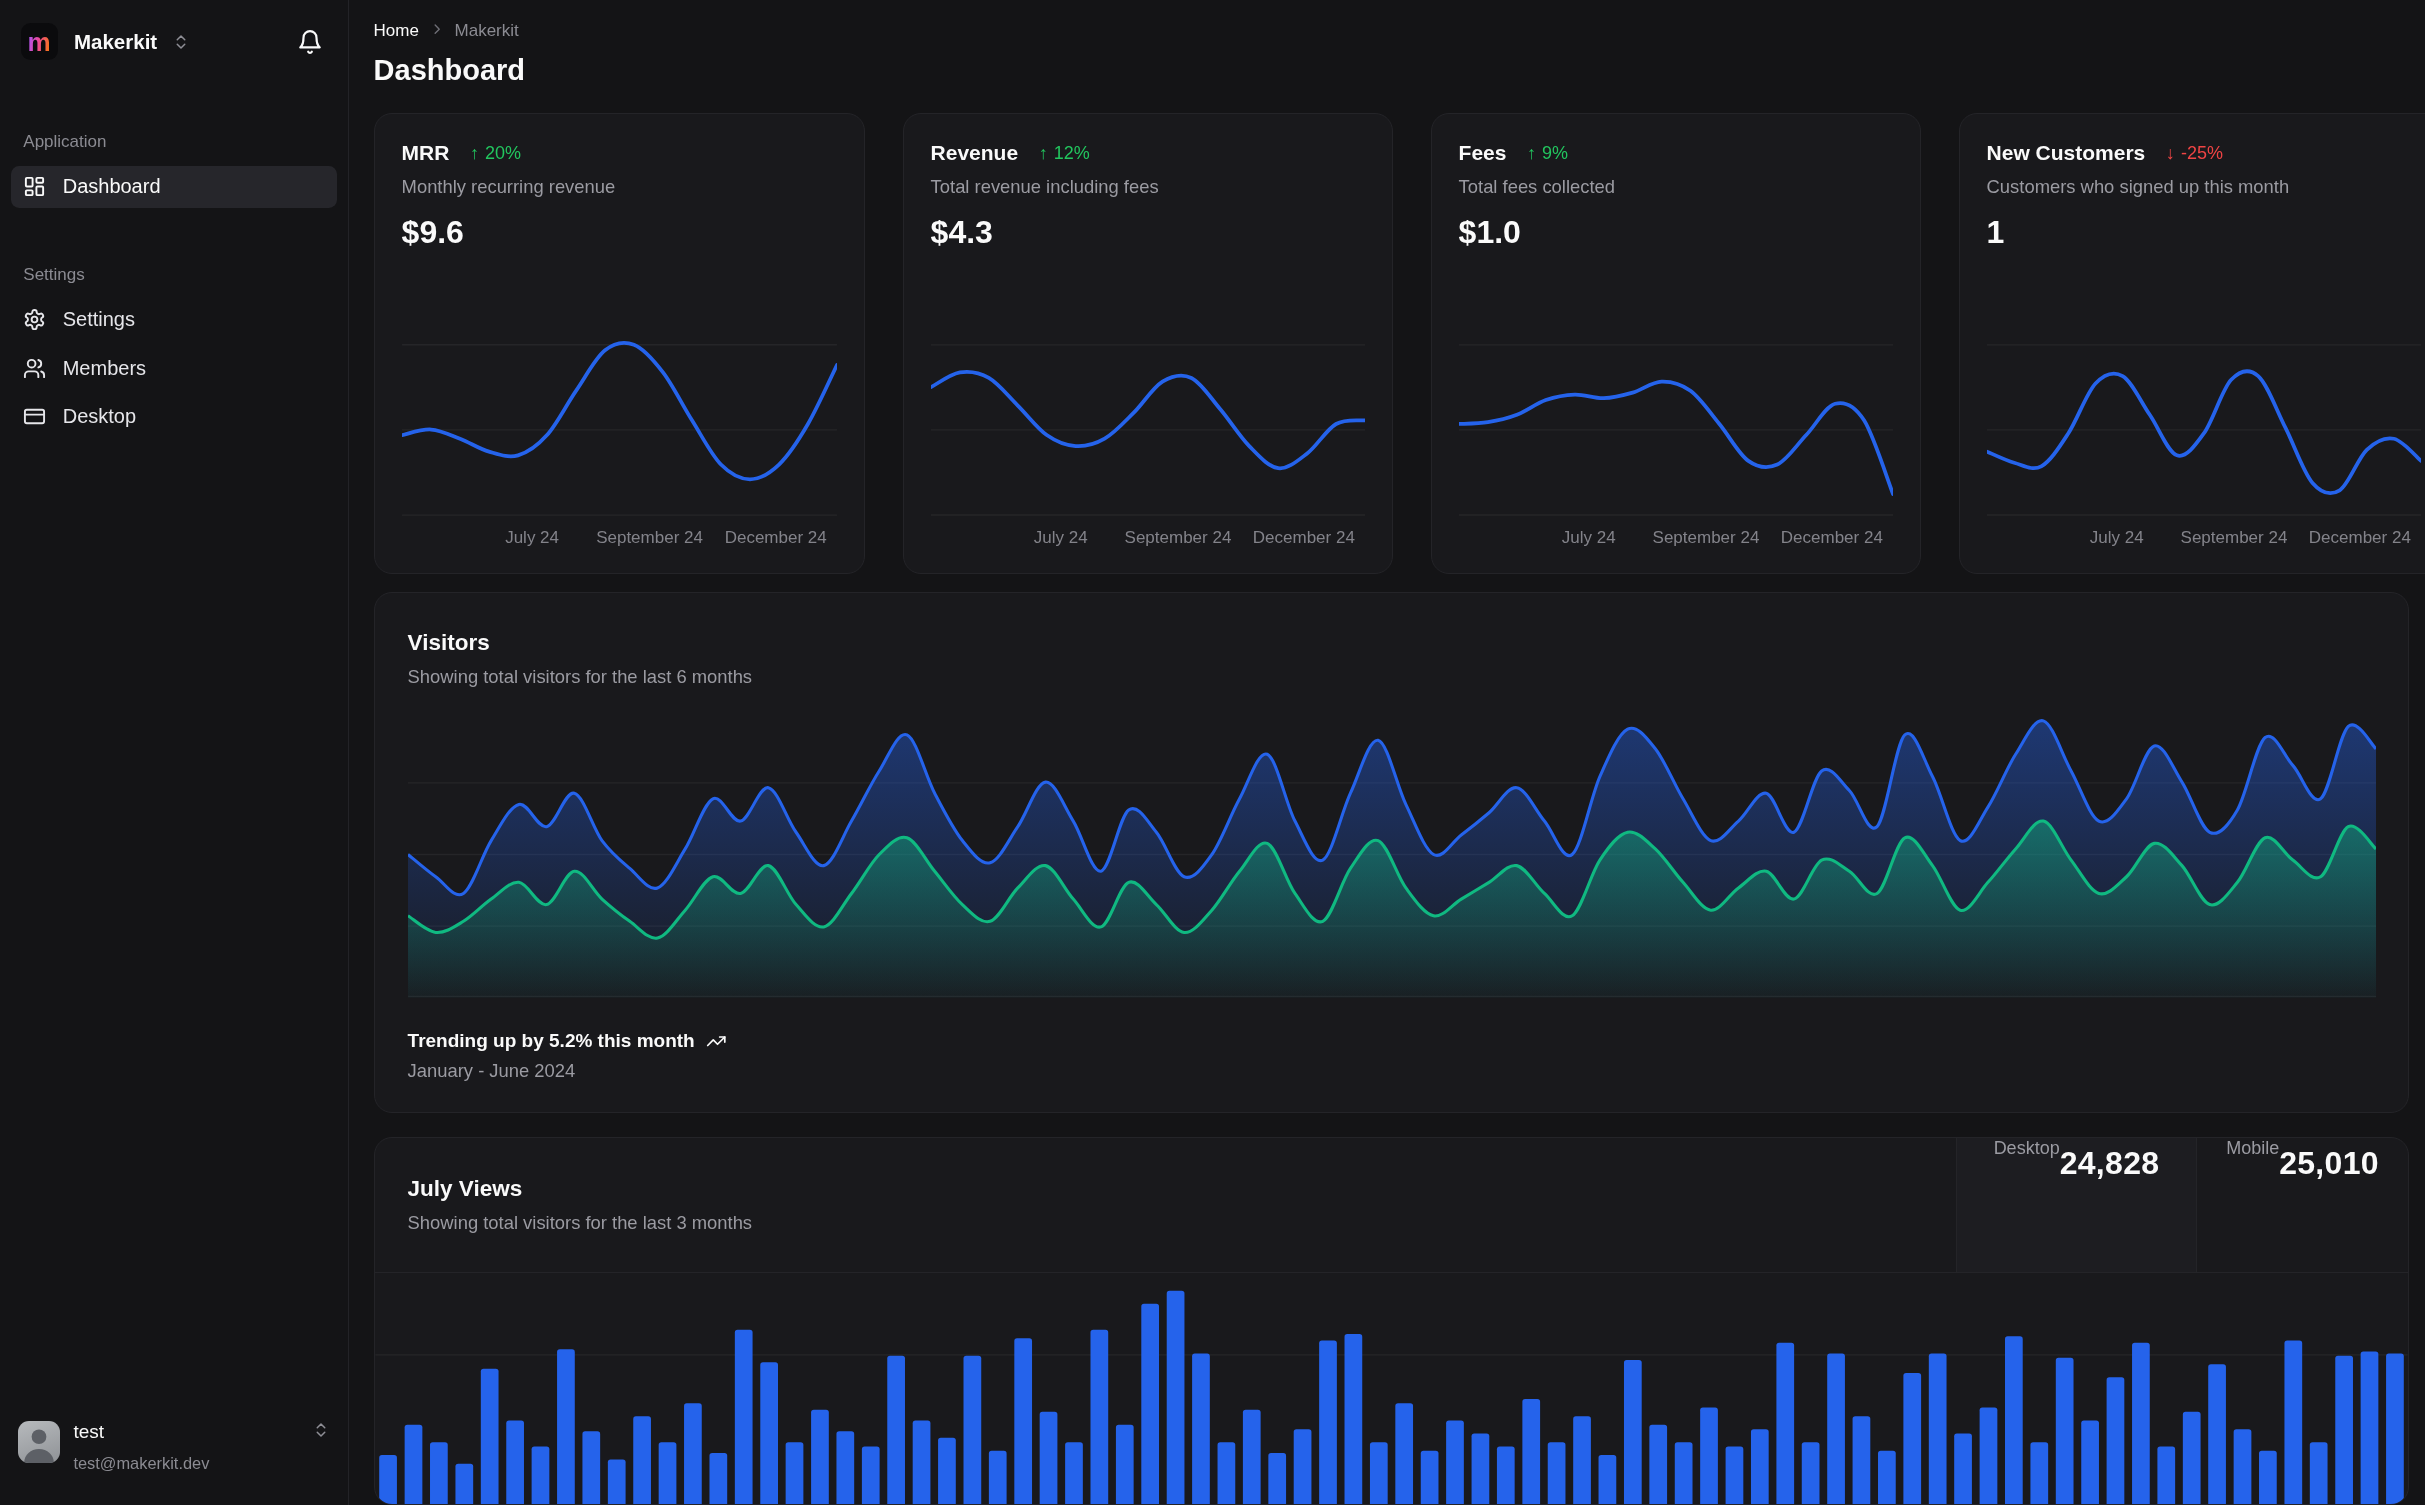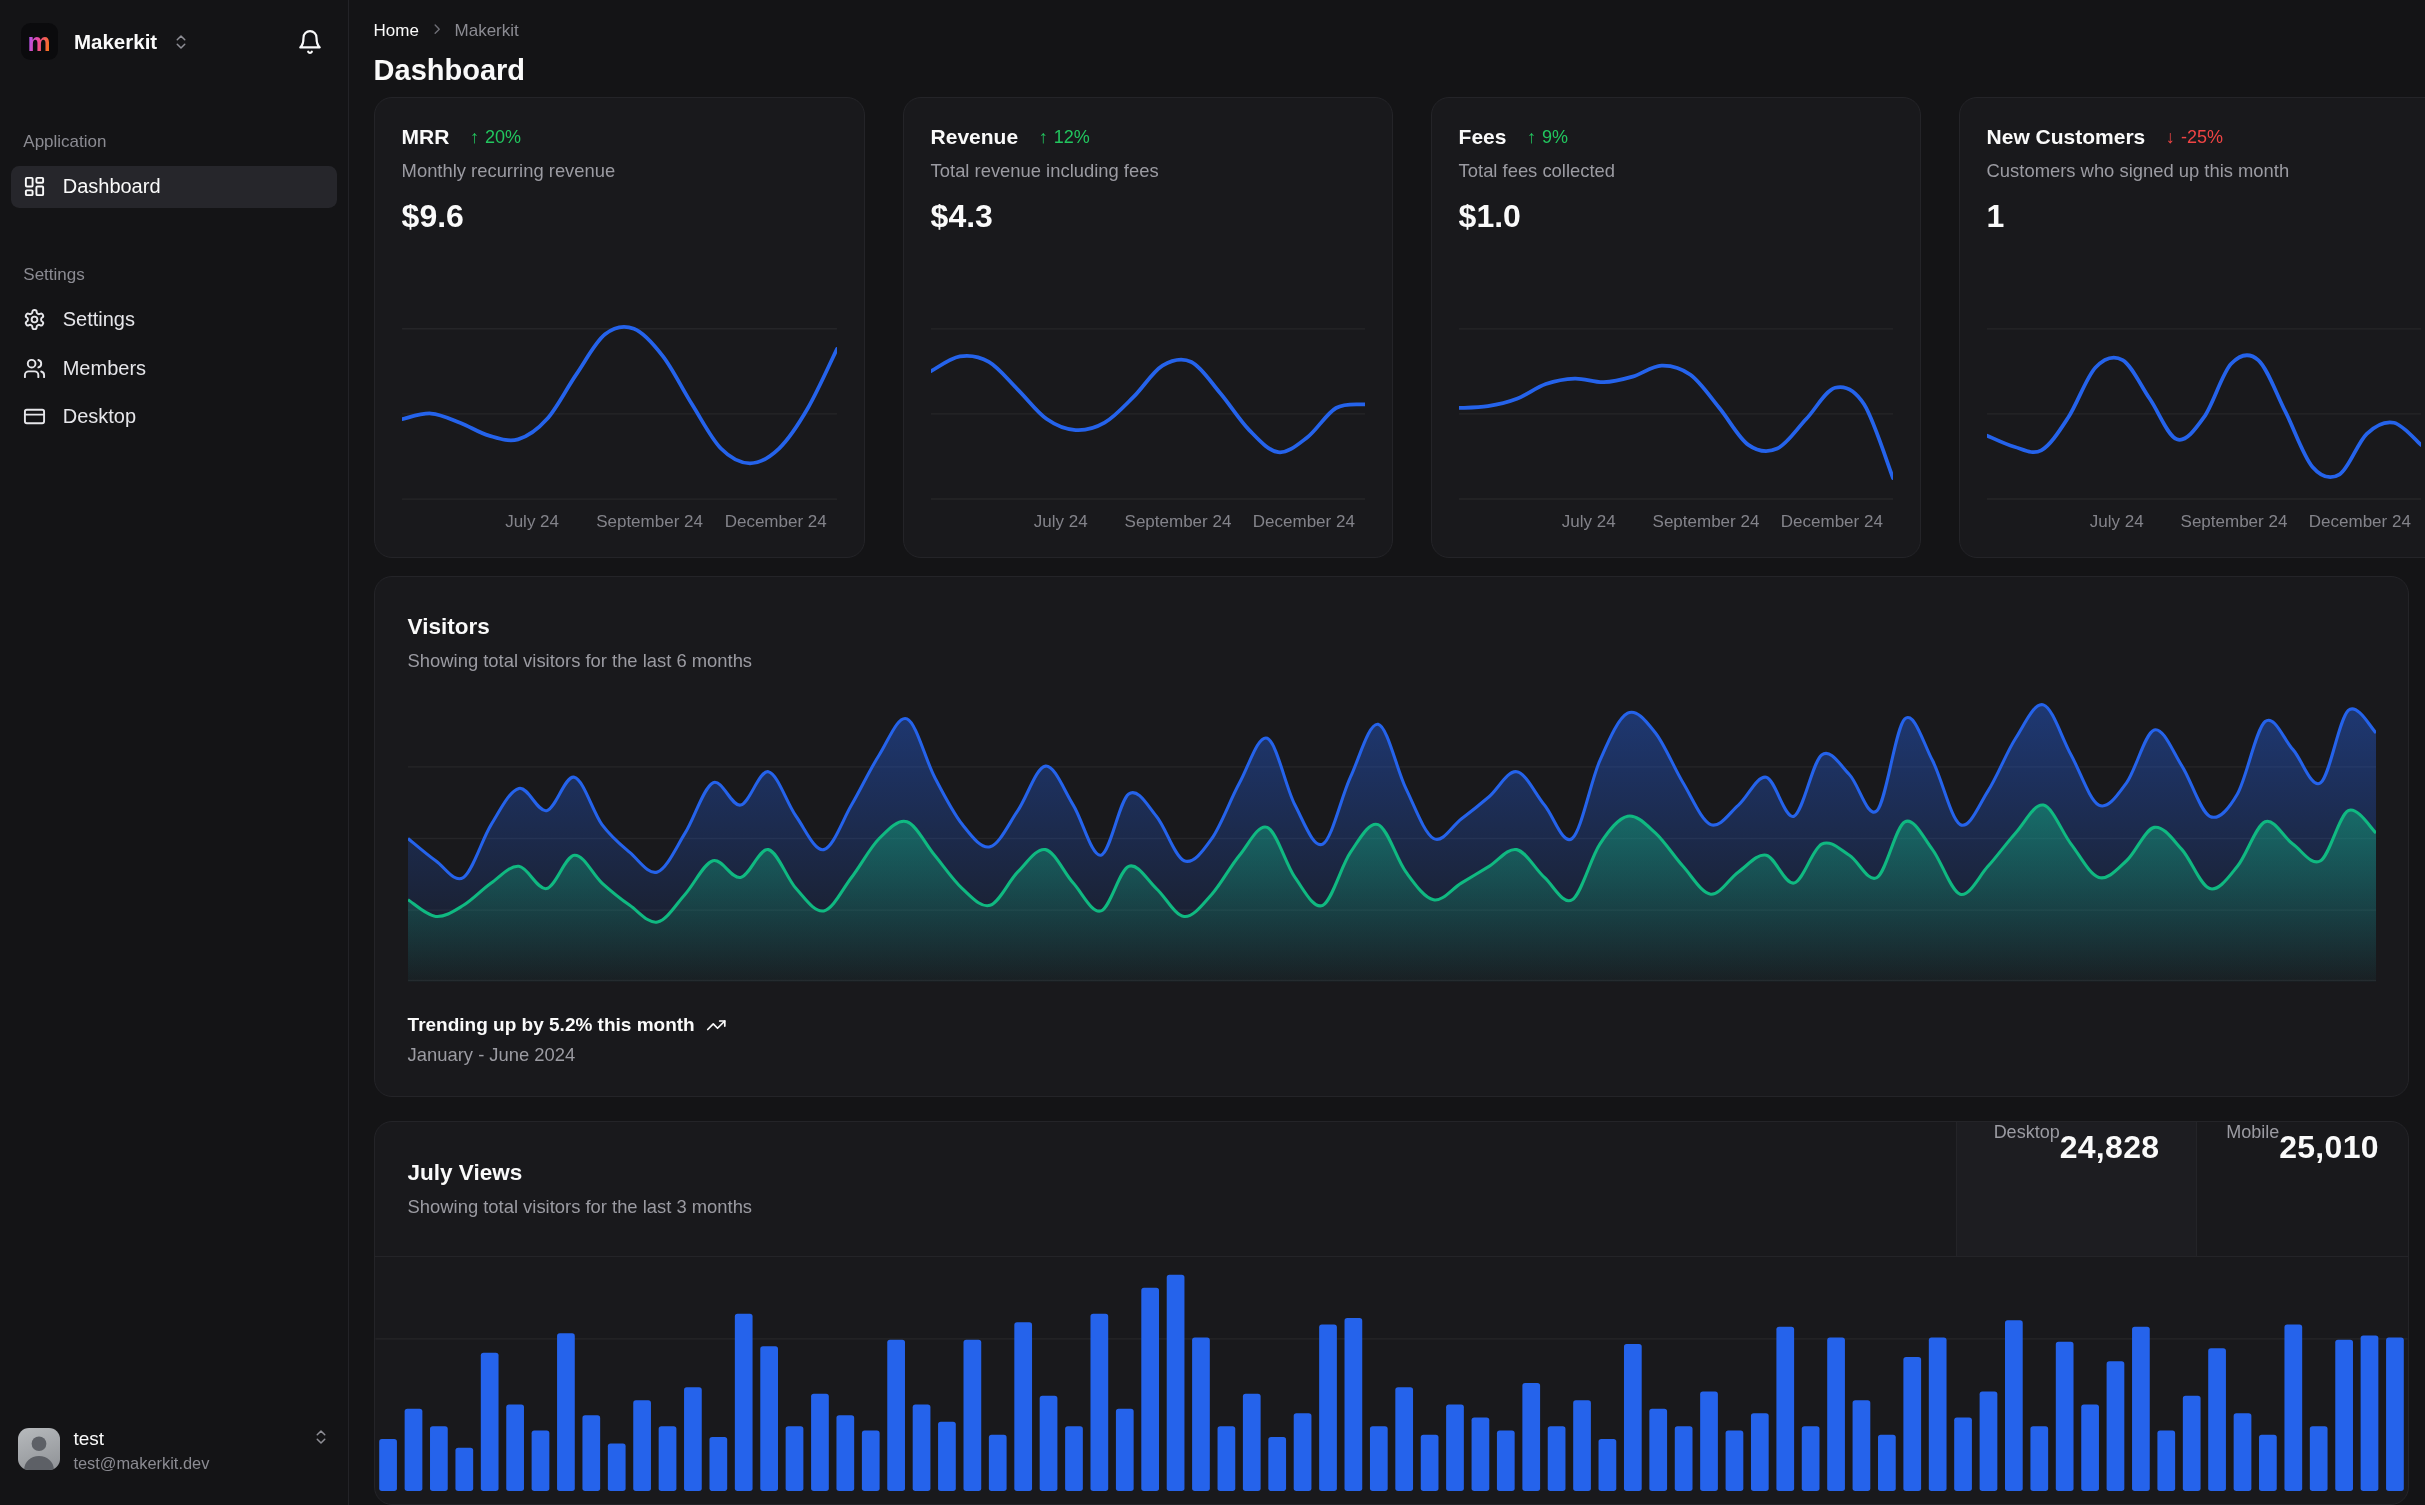--- a/index.html
+++ b/index.html
@@ -16,32 +16,32 @@
   .bell{margin-left:auto;color:#fafafa;background:none;border:none;cursor:pointer;display:flex;padding:4.1px}
   .nav{margin-top:68px;display:flex;flex-direction:column}
   .nav-label{font-size:17px;color:#8b8b92;padding:0 12.3px;margin-bottom:13.6px}
   .nav-item{display:flex;align-items:center;gap:16.4px;height:42px;padding:0 12.3px;border-radius:8.2px;font-size:20px;color:#e6e6ea;cursor:pointer}
   .nav-item.active{background:#26262b;color:#fafafa}
   .nav-item+.nav-item{margin-top:6.8px}
   .nav-gap{height:57px}
   .user-row{margin-top:auto;display:flex;align-items:flex-start;gap:13.6px;padding:5.5px 6.8px;border-radius:9.6px;cursor:pointer}
   .avatar{width:42px;height:42px;border-radius:11px;overflow:hidden;background:linear-gradient(160deg,#b7babd,#8f9296);display:flex;align-items:flex-end;justify-content:center}
   .user-name{font-size:19px;font-weight:500}
-  .user-email{font-size:16.4px;color:#8b8b92;margin-top:4px}
+  .user-email{font-size:16.4px;color:#8b8b92;margin-top:11px}
   .user-caret{margin-left:auto;color:#8e8e95;display:flex}
 
   
   .main{flex:1;padding:20.5px 17px 0 24.6px;display:flex;flex-direction:column;min-width:0}
   .breadcrumb{display:flex;align-items:flex-start;gap:9.6px;font-size:17px}
   .bc-home{color:#fafafa;cursor:pointer}
   .bc-sep{color:#6f6f76;display:flex}
   .bc-current{color:#8b8b92}
   .page-title{font-size:29px;font-weight:700;margin-top:13.6px}
 
-  .cards-row{display:grid;grid-template-columns:repeat(4,1fr);gap:38px;margin-top:10px}
+  .cards-row{display:grid;grid-template-columns:repeat(4,1fr);gap:38px;margin-top:26px}
   .card{background:#19191c;border:1px solid #242428;border-radius:18px}
   .stat-card{height:461px;padding:27px 27px 18px;display:flex;flex-direction:column}
   .stat-head{display:flex;align-items:center;gap:20.5px}
   .stat-title{font-size:21px;font-weight:700}
   .delta{display:flex;align-items:center;gap:6.1px;font-size:18px;font-weight:500}
   .delta.up{color:#22c55e}
   .delta.down{color:#ef4444}
   .stat-sub{font-size:18.4px;color:#9b9ba2;margin-top:11px}
   .stat-value{font-size:32px;font-weight:700;margin-top:16.4px}
   .spark-block{margin-top:auto}

